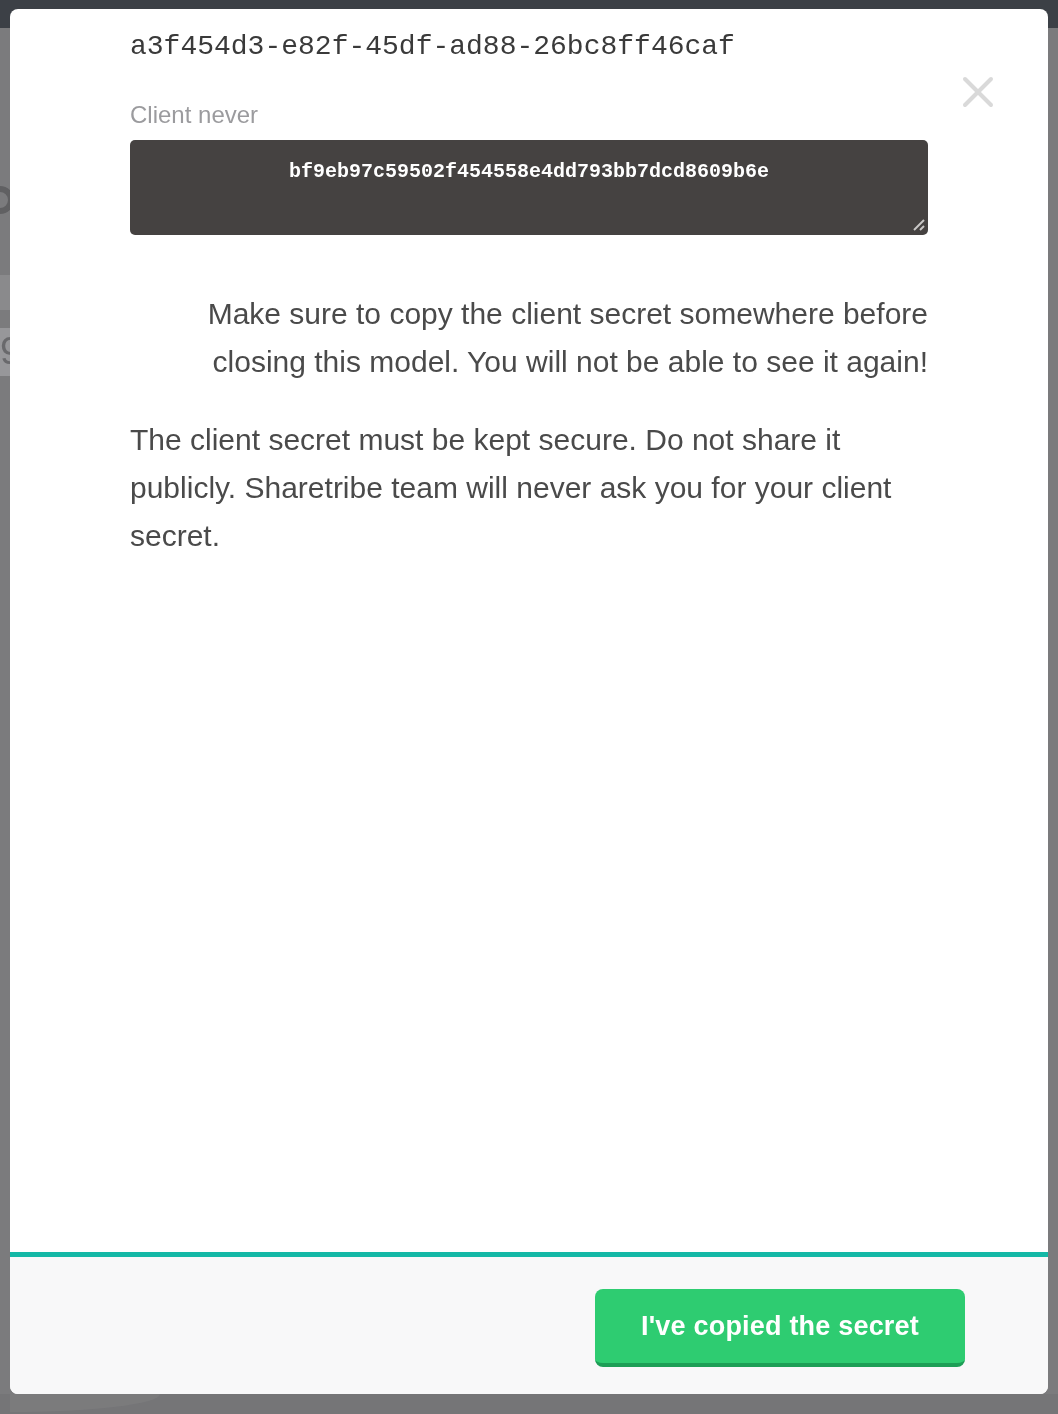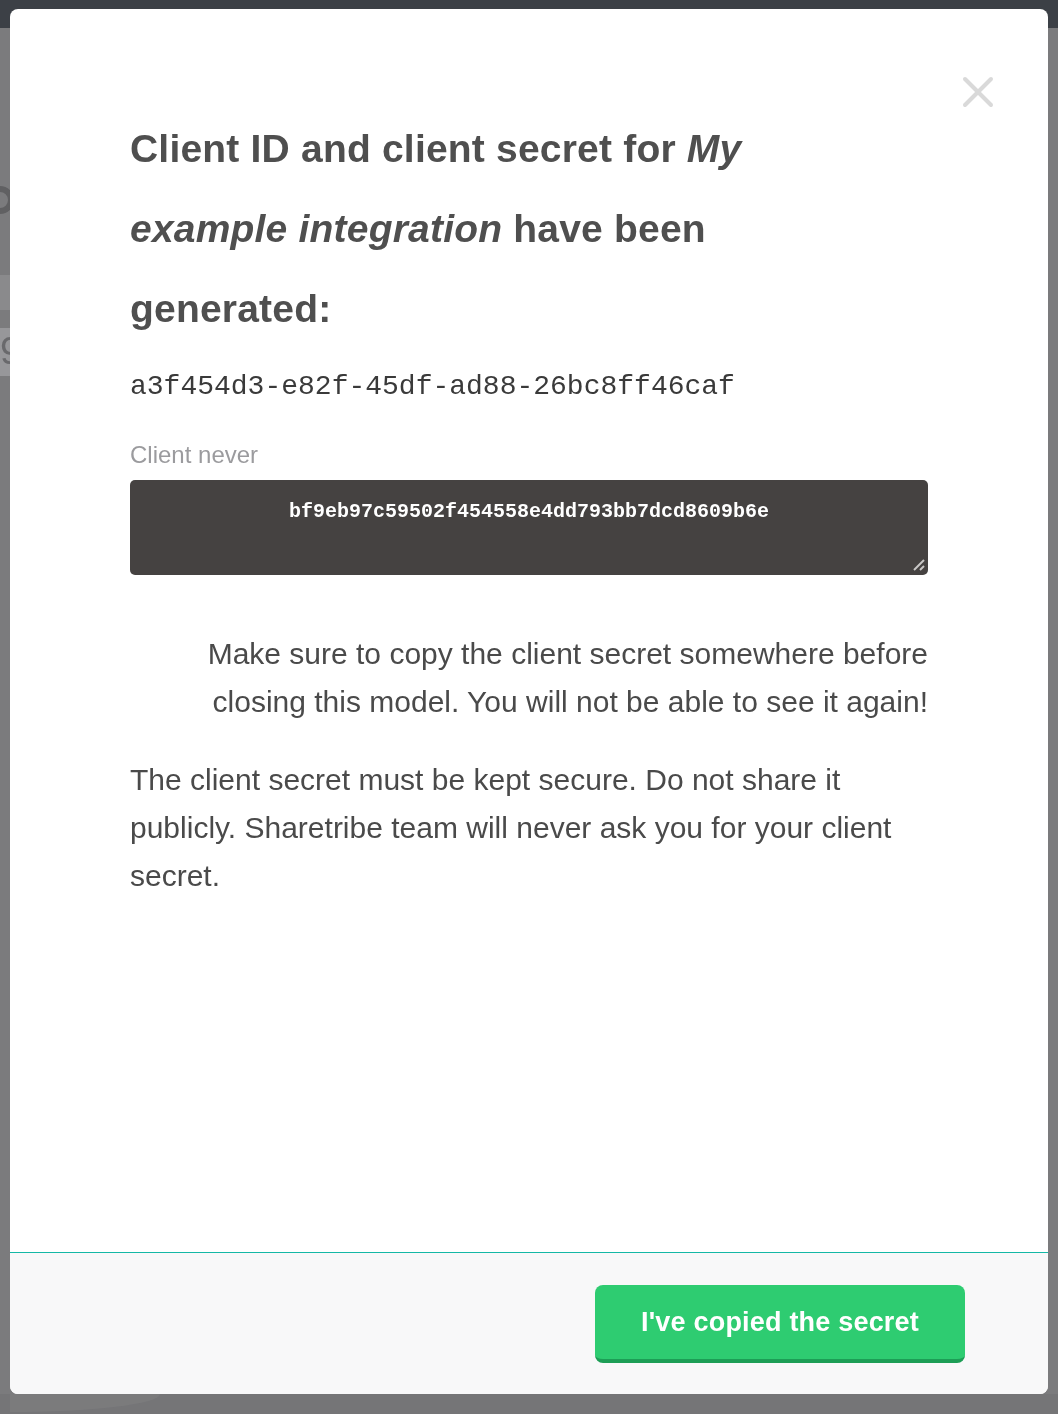--- a/index.html
+++ b/index.html
@@ -122,21 +122,21 @@
     margin: 0;
   }
   .warning-1 { margin-top: 55px; text-align: right; }
   .warning-2 { margin-top: 30px; }
 
   
   .modal-footer {
     flex: 0 0 auto;
     height: 142px;
     background: #f8f8f9;
-    border-top: 1px solid #14b8a6;
+    border-top: 5px solid #14b8a6;
     border-radius: 0 0 8px 8px;
     position: relative;
   }
   .confirm-button {
     position: absolute; top: 32px; right: 83px;
     width: 370px; height: 78px;
     background: #2ecc71;
     border: none;
     border-bottom: 4px solid #1d9e56;
     border-radius: 8px;
@@ -161,21 +161,20 @@
 
   <button class="modal-close" aria-label="Close">
     <svg width="34" height="34" viewBox="0 0 34 34">
       <line x1="4" y1="4" x2="30" y2="30" stroke="#d9d9d9" stroke-width="4" stroke-linecap="round"></line>
       <line x1="30" y1="4" x2="4" y2="30" stroke="#d9d9d9" stroke-width="4" stroke-linecap="round"></line>
     </svg>
   </button>
 
   <div class="modal-body">
 
-    <h1 class="modal-title"><span>Client ID and client secret for </span><span class="integration-name">My example integration</span><span> have been generated:</span></h1>
 
     <div class="client-id-value">a3f454d3-e82f-45df-ad88-26bc8ff46caf</div>
 
     <div class="field-label secret-label">Client never</div>
 
     <div class="secret-wrap">
       <textarea class="secret-textarea" spellcheck="false" style="">bf9eb97c59502f454558e4dd793bb7dcd8609b6e</textarea>
       <svg class="resize-handle" width="13" height="13" viewBox="0 0 13 13">
         <line x1="2" y1="12" x2="12" y2="2" stroke="#c9c7c6" stroke-width="2"></line>
         <line x1="8" y1="12" x2="12" y2="8" stroke="#c9c7c6" stroke-width="2"></line>

